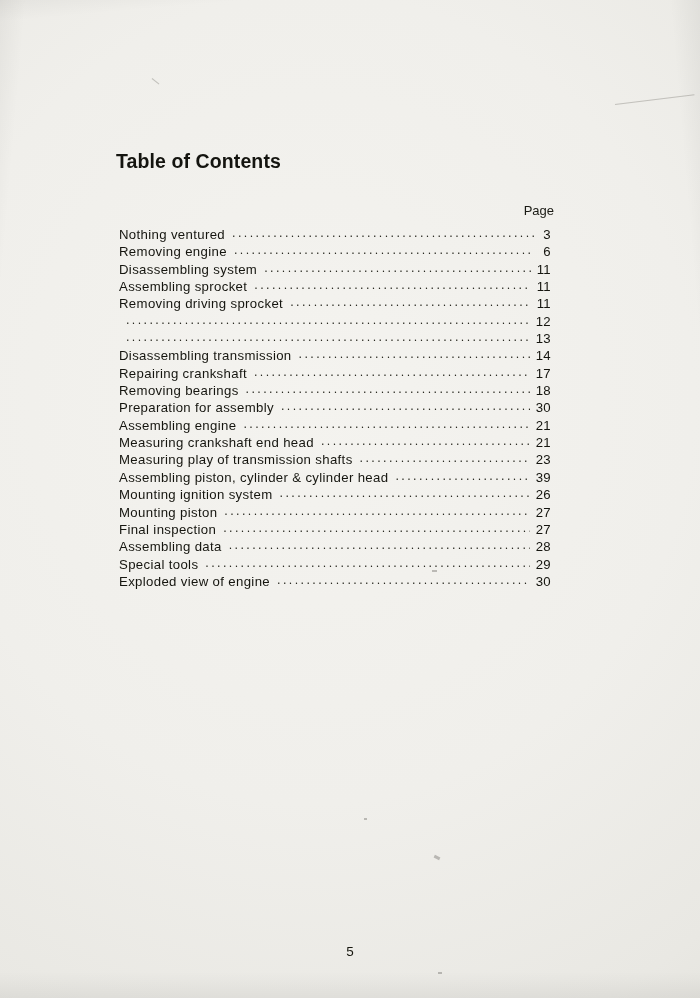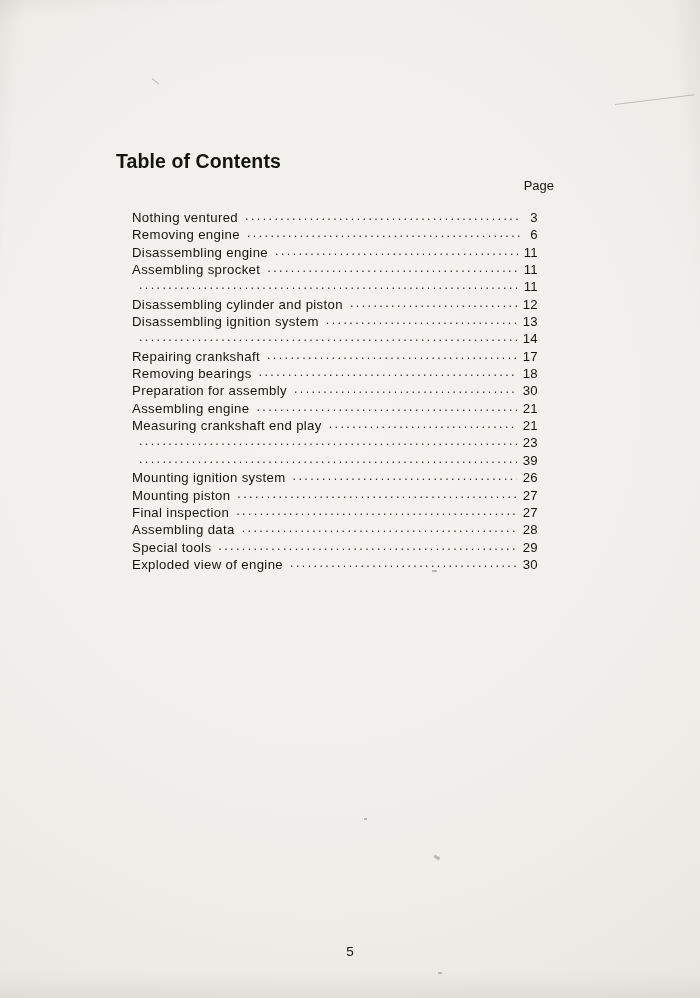--- a/index.html
+++ b/index.html
@@ -49,34 +49,34 @@
     left: 116px;
     top: 150px;
     width: 442px;
   }
 
   .toc-title {
     font-size: 19.5px;
     font-weight: bold;
     color: #14140f;
     letter-spacing: 0.1px;
-    margin: 0 0 5px 0;
+    margin: 0 0 30px 0;
   }
 
   .page-col-head {
     text-align: right;
     font-size: 13px;
     color: #1a1a14;
     margin: 0 0 8px 0;
     padding-right: 4px;
   }
 
   ul.toc-list {
     list-style: none;
-    margin: 16px;
+    margin: 3px;
     padding: 0;
   }
   li.toc-row {
     display: flex;
     align-items: baseline;
     font-size: 13.2px;
     color: #15150f;
     line-height: 17.35px;
     white-space: nowrap;
   }
@@ -136,44 +136,44 @@
           <span class="entry-label">Nothing ventured</span>
           <span class="leader">........................................................................................................................</span>
           <span class="entry-page">3</span>
         </li>
         <li class="toc-row">
           <span class="entry-label">Removing engine</span>
           <span class="leader">........................................................................................................................</span>
           <span class="entry-page">6</span>
         </li>
         <li class="toc-row">
-          <span class="entry-label">Disassembling engine</span>
+          <span class="entry-label">Disassembling system</span>
           <span class="leader">........................................................................................................................</span>
           <span class="entry-page">11</span>
         </li>
         <li class="toc-row">
           <span class="entry-label">Assembling sprocket</span>
           <span class="leader">........................................................................................................................</span>
           <span class="entry-page">11</span>
         </li>
         <li class="toc-row">
+          <span class="entry-label">Removing driving sprocket</span>
           <span class="leader">........................................................................................................................</span>
           <span class="entry-page">11</span>
         </li>
         <li class="toc-row">
-          <span class="entry-label">Disassembling cylinder and piston</span>
           <span class="leader">........................................................................................................................</span>
           <span class="entry-page">12</span>
         </li>
         <li class="toc-row">
-          <span class="entry-label">Disassembling ignition system</span>
           <span class="leader">........................................................................................................................</span>
           <span class="entry-page">13</span>
         </li>
         <li class="toc-row">
+          <span class="entry-label">Disassembling transmission</span>
           <span class="leader">........................................................................................................................</span>
           <span class="entry-page">14</span>
         </li>
         <li class="toc-row">
           <span class="entry-label">Repairing crankshaft</span>
           <span class="leader">........................................................................................................................</span>
           <span class="entry-page">17</span>
         </li>
         <li class="toc-row">
           <span class="entry-label">Removing bearings</span>
@@ -184,29 +184,31 @@
           <span class="entry-label">Preparation for assembly</span>
           <span class="leader">........................................................................................................................</span>
           <span class="entry-page">30</span>
         </li>
         <li class="toc-row">
           <span class="entry-label">Assembling engine</span>
           <span class="leader">........................................................................................................................</span>
           <span class="entry-page">21</span>
         </li>
         <li class="toc-row">
-          <span class="entry-label">Measuring crankshaft end play</span>
+          <span class="entry-label">Measuring crankshaft end head</span>
           <span class="leader">........................................................................................................................</span>
           <span class="entry-page">21</span>
         </li>
         <li class="toc-row">
+          <span class="entry-label">Measuring play of transmission shafts</span>
           <span class="leader">........................................................................................................................</span>
           <span class="entry-page">23</span>
         </li>
         <li class="toc-row">
+          <span class="entry-label">Assembling piston, cylinder &amp; cylinder head</span>
           <span class="leader">........................................................................................................................</span>
           <span class="entry-page">39</span>
         </li>
         <li class="toc-row">
           <span class="entry-label">Mounting ignition system</span>
           <span class="leader">........................................................................................................................</span>
           <span class="entry-page">26</span>
         </li>
         <li class="toc-row">
           <span class="entry-label">Mounting piston</span>

